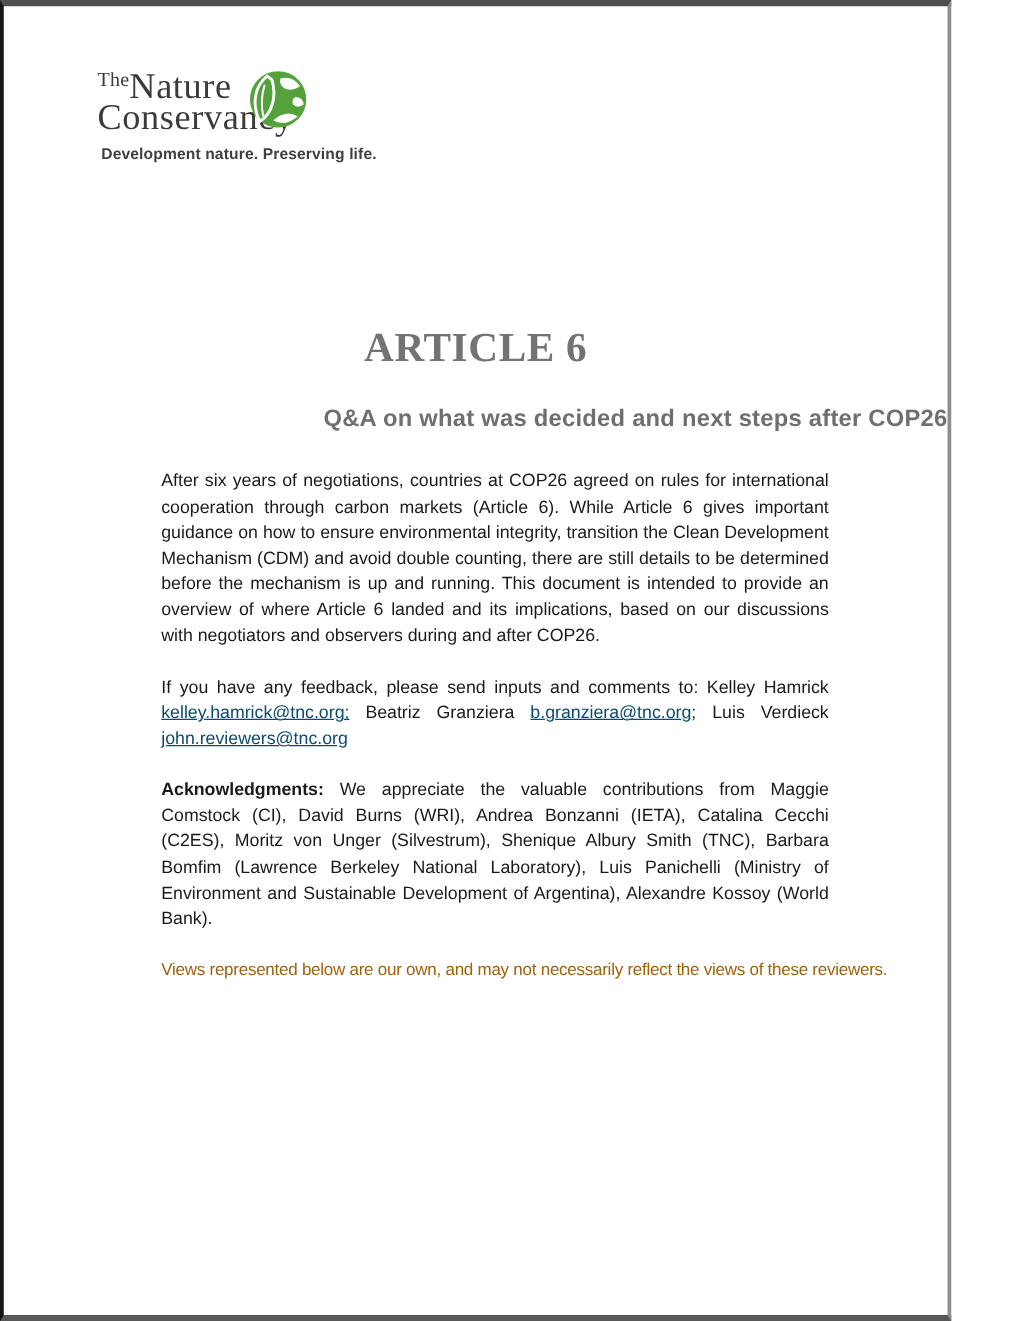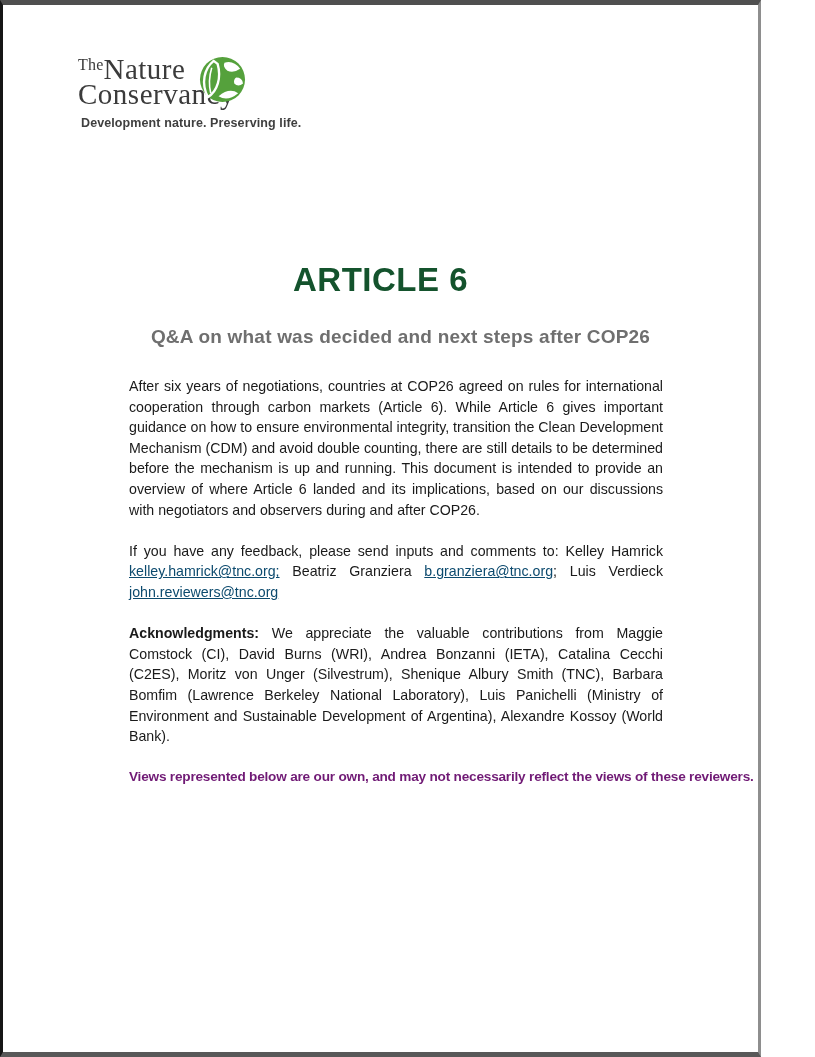--- a/index.html
+++ b/index.html
@@ -62,26 +62,27 @@
     letter-spacing: 0.1px;
   }
 
   
   .doc-title {
     margin-top: 170px;
     padding-top: 86px; 
     text-align: center;
     font-size: 33px;
     font-weight: 700;
-    color: #14532d;
+    color: #737373;
     letter-spacing: 0.5px;
+    font-family: Liberation Serif, serif;
   }
   .doc-subtitle {
     margin-top: 27px;
-    text-align: center;
+    text-align: right;
     font-size: 19px;
     color: #6f6f6f;
     letter-spacing: 0.2px;
     margin-left: 40px;
   }
 
   
   .content {
     margin: 28px 95px 0 95px;
     font-size: 14.2px;
@@ -89,22 +90,22 @@
     text-align: justify;
   }
   .content p { margin-bottom: 20.6px; margin-left: 31px; }
   a.email-link {
     color: #0c4a6e;
     text-decoration: underline;
     cursor: pointer;
   }
   .ack-label { font-weight: 700; }
   .disclaimer {
-    color: #701a75;
-    font-weight: 700;
+    color: #a16207;
+    font-weight: 400;
     white-space: nowrap;
     letter-spacing: -0.2px;
     font-size: 13.6px;
   }
 </style>
 </head>
 <body>
 
 <div class="page">
 

